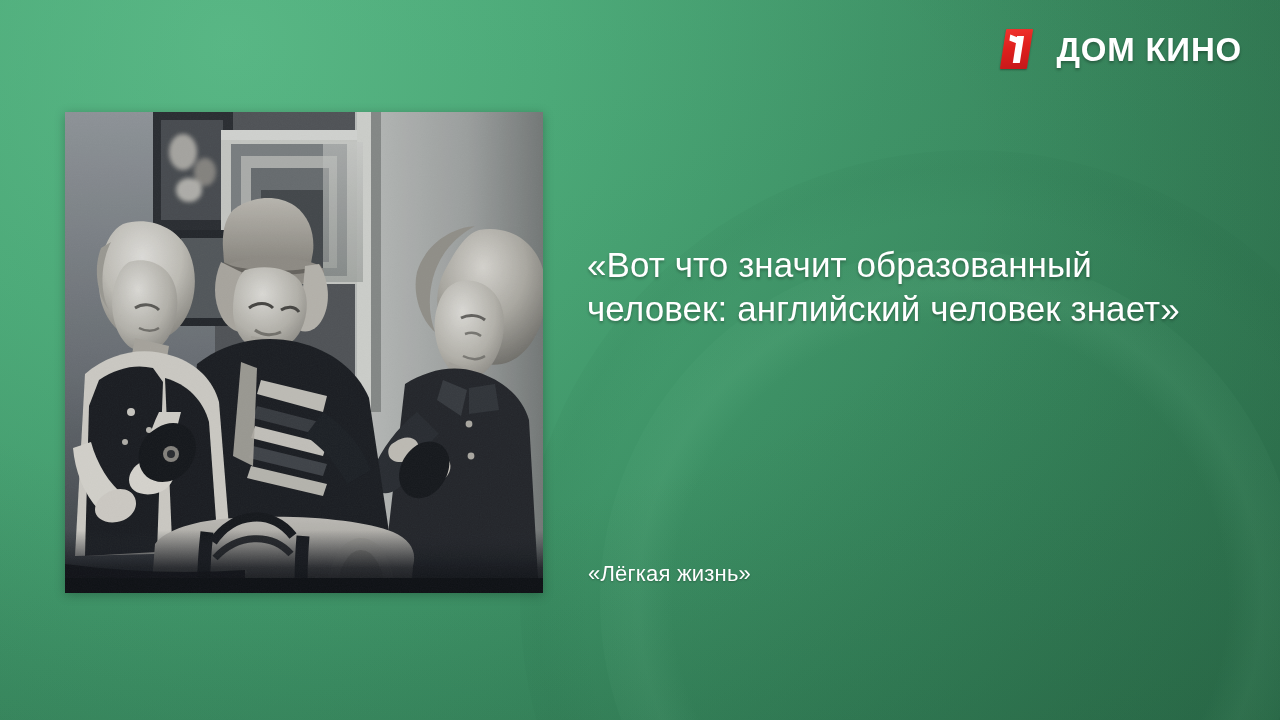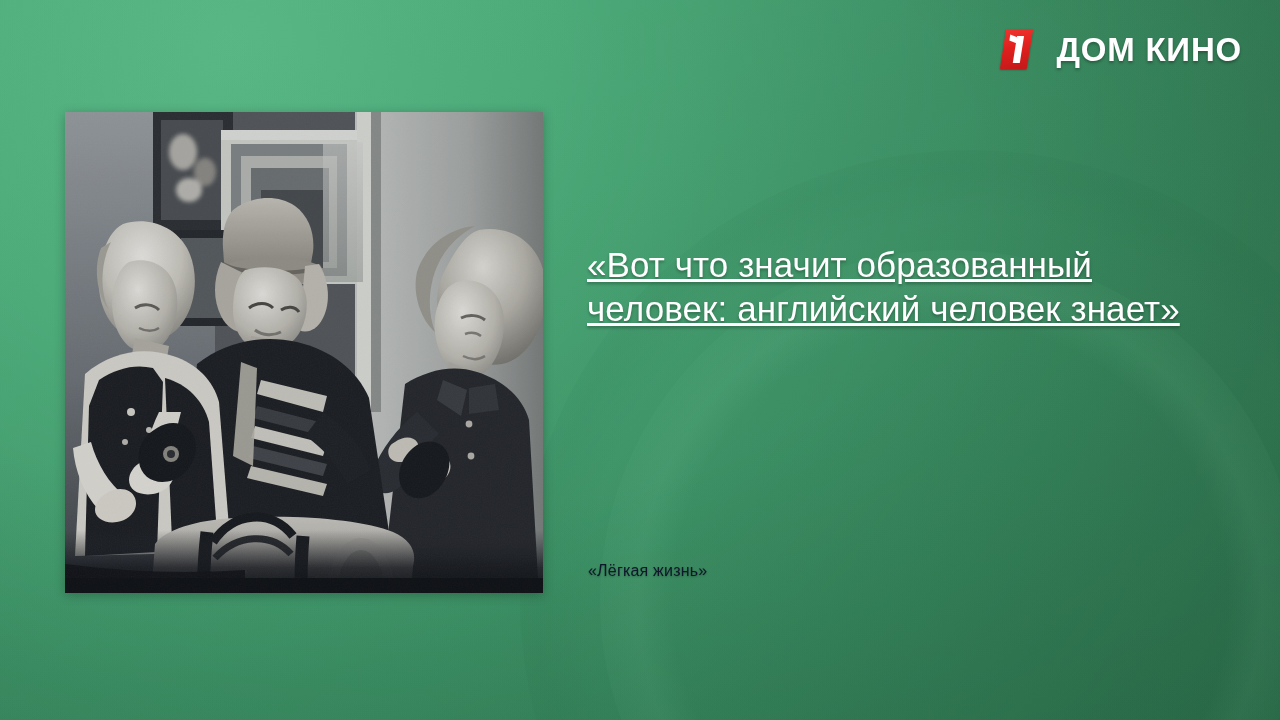--- a/index.html
+++ b/index.html
@@ -127,28 +127,28 @@
     left: 587px;
     top: 243px;
     width: 660px;
     color: #ffffff;
     font-size: 35px;
     line-height: 1.27;
     font-weight: 400;
     letter-spacing: 0.1px;
     text-shadow: 0 2px 3px rgba(0,0,0,0.28);
   }
-  .quote-line { display: block; white-space: nowrap; text-decoration: underline; }
+  .quote-line { display: block; white-space: nowrap; }
 
   .film-title {
     position: absolute;
     left: 588px;
     top: 561px;
-    color: #0f172a;
-    font-size: 16px;
+    color: #ffffff;
+    font-size: 22px;
     line-height: 1.2;
     letter-spacing: 0.2px;
     text-shadow: 0 1px 2px rgba(0,0,0,0.25);
     white-space: nowrap;
   }
 </style>
 </head>
 <body>
 
 <div id="screen">

